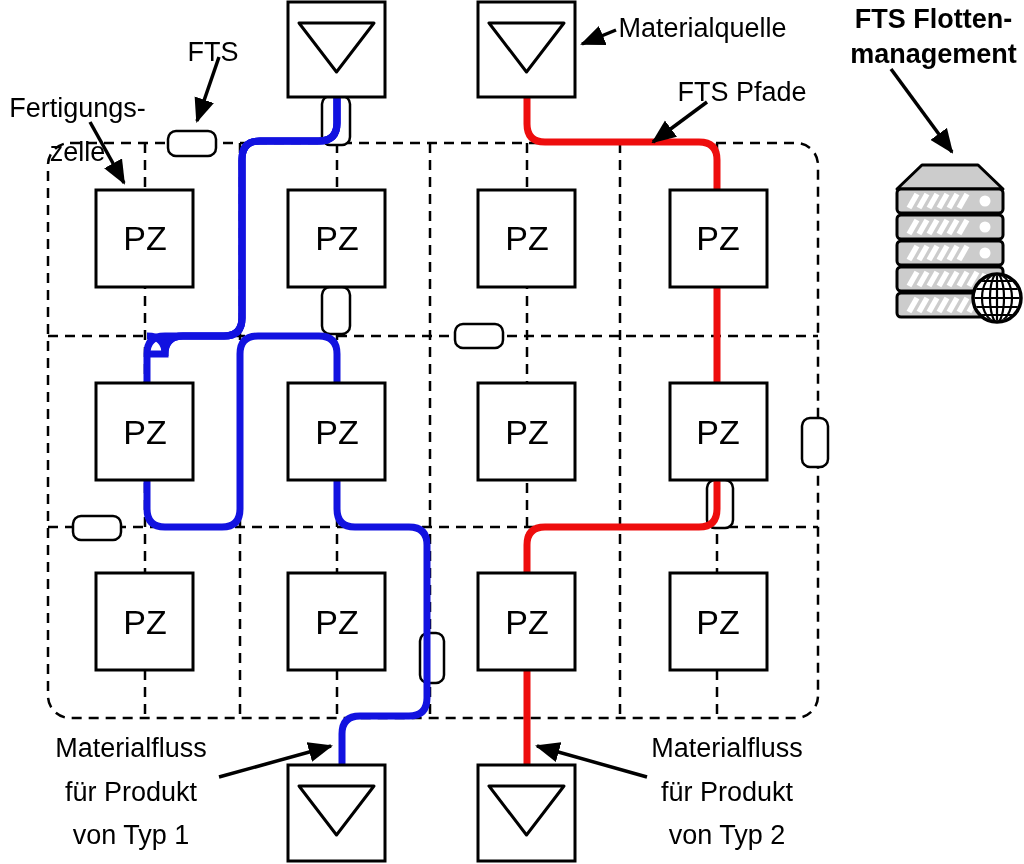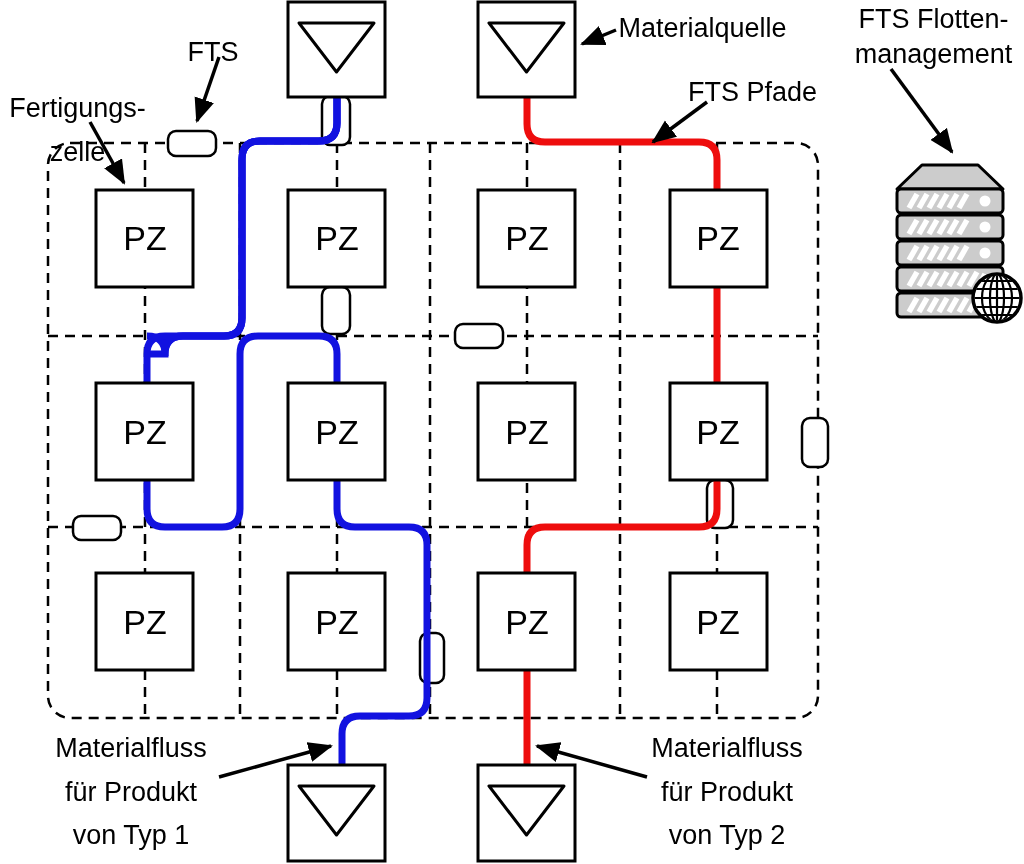--- a/index.html
+++ b/index.html
@@ -6,21 +6,21 @@
   #stage{
     position:relative;width:1024px;height:864px;background:#ffffff;
     font-family:"Liberation Sans","DejaVu Sans",sans-serif;color:#000;
     overflow:hidden;
   }
   #stage svg{position:absolute;left:0;top:0;}
   .lbl{
     position:absolute;font-size:27px;line-height:1.62;text-align:center;
     white-space:pre-line;color:#000;
   }
-  .lbl.tight{line-height:1.3;}
+  .lbl.tight{line-height:1.3;font-weight:bold;}
   .pz-text{
     font-family:"Liberation Sans","DejaVu Sans",sans-serif;
     font-size:34px;fill:#000;
   }
 </style>
 </head>
 <body>
 
 <div id="stage">
 
@@ -181,21 +181,21 @@
     <line x1="891" y1="69" x2="952" y2="152"></line>
     <line x1="219" y1="777" x2="331" y2="746"></line>
     <line x1="647" y1="777" x2="537" y2="746"></line>
   </g>
 </svg>
 
 <div class="lbl" style="left:0px;top:44px;width:155px;margin-top:43px;">Fertigungs-
 zelle</div>
 <div class="lbl" style="left:173px;top:19px;width:80px;margin-top:12px;">FTS</div>
 <div class="lbl" style="left:605px;top:7px;width:195px;">Materialquelle</div>
-<div class="lbl" style="left:667px;top:71px;width:150px;text-align:right;">FTS Pfade</div>
+<div class="lbl" style="left:667px;top:71px;width:150px;">FTS Pfade</div>
 <div class="lbl tight" style="left:843px;top:2px;width:181px;">FTS Flotten-
 management</div>
 <div class="lbl" style="left:40px;top:727px;width:182px;">Materialfluss
 für Produkt
 von Typ 1</div>
 <div class="lbl" style="left:636px;top:727px;width:182px;">Materialfluss
 für Produkt
 von Typ 2</div>
 
 </div>

